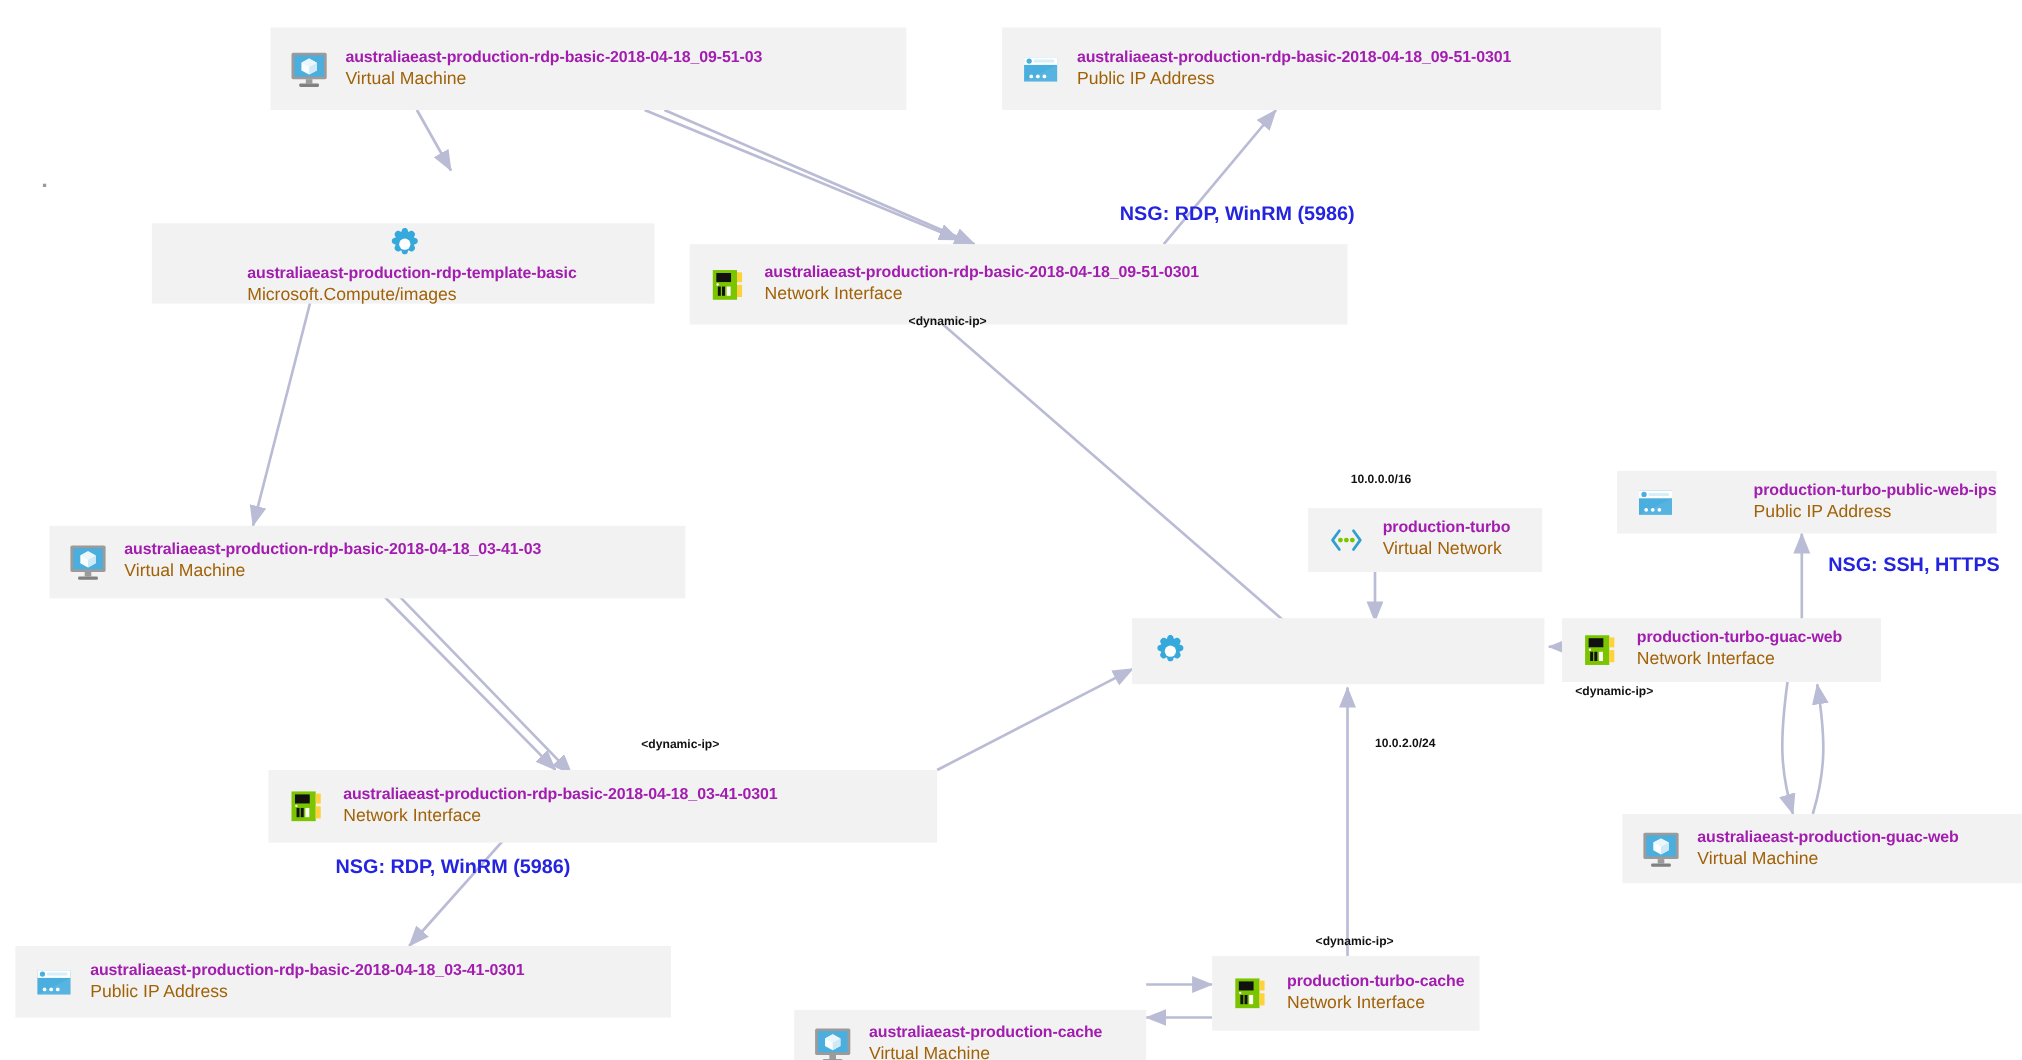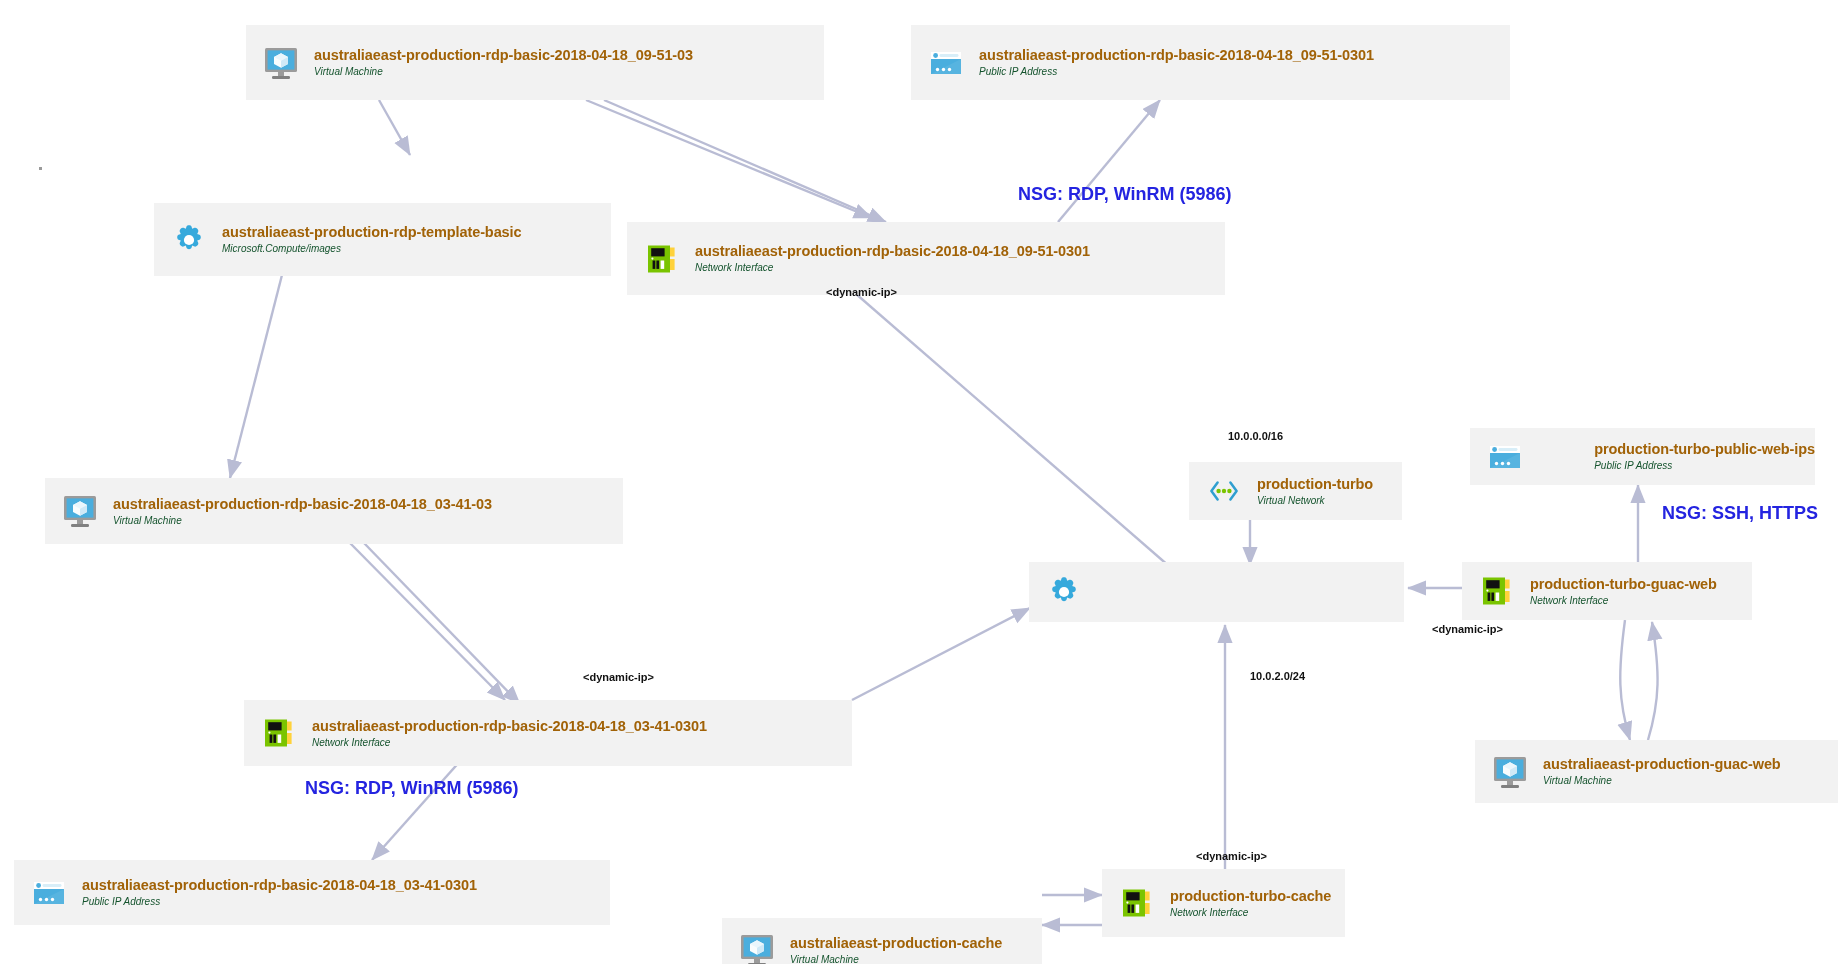--- a/index.html
+++ b/index.html
@@ -20,25 +20,25 @@
     padding-left:16px;
   }
   .node .ico{
     flex:0 0 auto;
     width:38px;height:38px;
     margin-right:14px;
     position:relative;
   }
   .node .txt{display:flex;flex-direction:column;justify-content:center;line-height:1.18;}
   .node .title{
-    font-size:14.5px;font-weight:bold;color:#a16207;white-space:nowrap;
+    font-size:14.5px;font-weight:bold;color:#a21caf;white-space:nowrap;
     letter-spacing:-0.1px;
   }
   .node .sub{
-    font-size:10px;color:#14532d;white-space:nowrap;margin-top:2px;font-style:italic;
+    font-size:16px;color:#a16207;white-space:nowrap;margin-top:2px;
   }
 
   
   .elabel{
     position:absolute;white-space:nowrap;
     font-size:11px;font-weight:bold;color:#111111;
   }
   .elabel.nsg{color:#2424e0;font-size:18px;}
 
   .stray-dot{
@@ -124,21 +124,21 @@
         <circle cx="16.5" cy="25.5" r="1.7" fill="#ffffff"></circle>
         <circle cx="22.5" cy="25.5" r="1.7" fill="#ffffff"></circle>
       </svg>
     </div>
     <div class="txt">
       <div class="title">australiaeast-production-rdp-basic-2018-04-18_09-51-0301</div>
       <div class="sub">Public IP Address</div>
     </div>
   </div>
 
-  <div class="node" style="left:154px;top:203px;width:457px;height:73px;">
+  <div class="node" style="left:138px;top:203px;width:457px;height:73px;flex-direction:column;">
     <div class="ico">
       <svg viewBox="0 0 38 38" width="38" height="38">
         <path fill="#36a9dc" d="M19 4.2c1.2 0 2.2.5 2.5 1.4l.7 2.2 2.3-1c.9-.4 2 .1 2.8 1s1.3 2 .9 2.9l-1 2.3 2.2.7c.9.3 1.4 1.3 1.4 2.5s-.5 2.2-1.4 2.5l-2.2.7 1 2.3c.4.9-.1 2-.9 2.9s-1.9 1.4-2.8 1l-2.3-1-.7 2.2c-.3.9-1.3 1.4-2.5 1.4s-2.2-.5-2.5-1.4l-.7-2.2-2.3 1c-.9.4-2-.1-2.8-1s-1.3-2-.9-2.9l1-2.3-2.2-.7c-.9-.3-1.4-1.3-1.4-2.5s.5-2.2 1.4-2.5l2.2-.7-1-2.3c-.4-.9.1-2 .9-2.9s1.9-1.4 2.8-1l2.3 1 .7-2.2c.3-.9 1.3-1.4 2.5-1.4z"></path>
         <circle cx="19" cy="19" r="5.1" fill="#ffffff"></circle>
       </svg>
     </div>
     <div class="txt">
       <div class="title">australiaeast-production-rdp-template-basic</div>
       <div class="sub">Microsoft.Compute/images</div>
     </div>
@@ -218,21 +218,21 @@
 
   <div class="node" style="left:1029px;top:562px;width:375px;height:60px;">
     <div class="ico">
       <svg viewBox="0 0 38 38" width="38" height="38">
         <path fill="#36a9dc" d="M19 4.2c1.2 0 2.2.5 2.5 1.4l.7 2.2 2.3-1c.9-.4 2 .1 2.8 1s1.3 2 .9 2.9l-1 2.3 2.2.7c.9.3 1.4 1.3 1.4 2.5s-.5 2.2-1.4 2.5l-2.2.7 1 2.3c.4.9-.1 2-.9 2.9s-1.9 1.4-2.8 1l-2.3-1-.7 2.2c-.3.9-1.3 1.4-2.5 1.4s-2.2-.5-2.5-1.4l-.7-2.2-2.3 1c-.9.4-2-.1-2.8-1s-1.3-2-.9-2.9l1-2.3-2.2-.7c-.9-.3-1.4-1.3-1.4-2.5s.5-2.2 1.4-2.5l2.2-.7-1-2.3c-.4-.9.1-2 .9-2.9s1.9-1.4 2.8-1l2.3 1 .7-2.2c.3-.9 1.3-1.4 2.5-1.4z"></path>
         <circle cx="19" cy="19" r="5.1" fill="#ffffff"></circle>
       </svg>
     </div>
   </div>
 
-  <div class="node" style="left:1462px;top:562px;width:290px;height:58px;">
+  <div class="node" style="left:1420px;top:562px;width:290px;height:58px;">
     <div class="ico">
       <svg viewBox="0 0 38 38" width="38" height="38">
         <rect x="5" y="5.5" width="22" height="27" fill="#7ac400"></rect>
         <rect x="27" y="7.5" width="4.6" height="9" fill="#ffd23b"></rect>
         <rect x="27" y="19" width="4.6" height="11" fill="#ffd23b"></rect>
         <rect x="8.2" y="8.2" width="13.4" height="8.2" fill="#111111"></rect>
         <rect x="9.6" y="20.5" width="2.7" height="8.4" fill="#111111"></rect>
         <rect x="13.4" y="20.5" width="2.7" height="8.4" fill="#111111"></rect>
         <rect x="17.6" y="20.5" width="3.6" height="8.4" fill="#ffffff"></rect>
         <circle cx="9.4" cy="18.6" r="1.1" fill="#ffffff"></circle>

